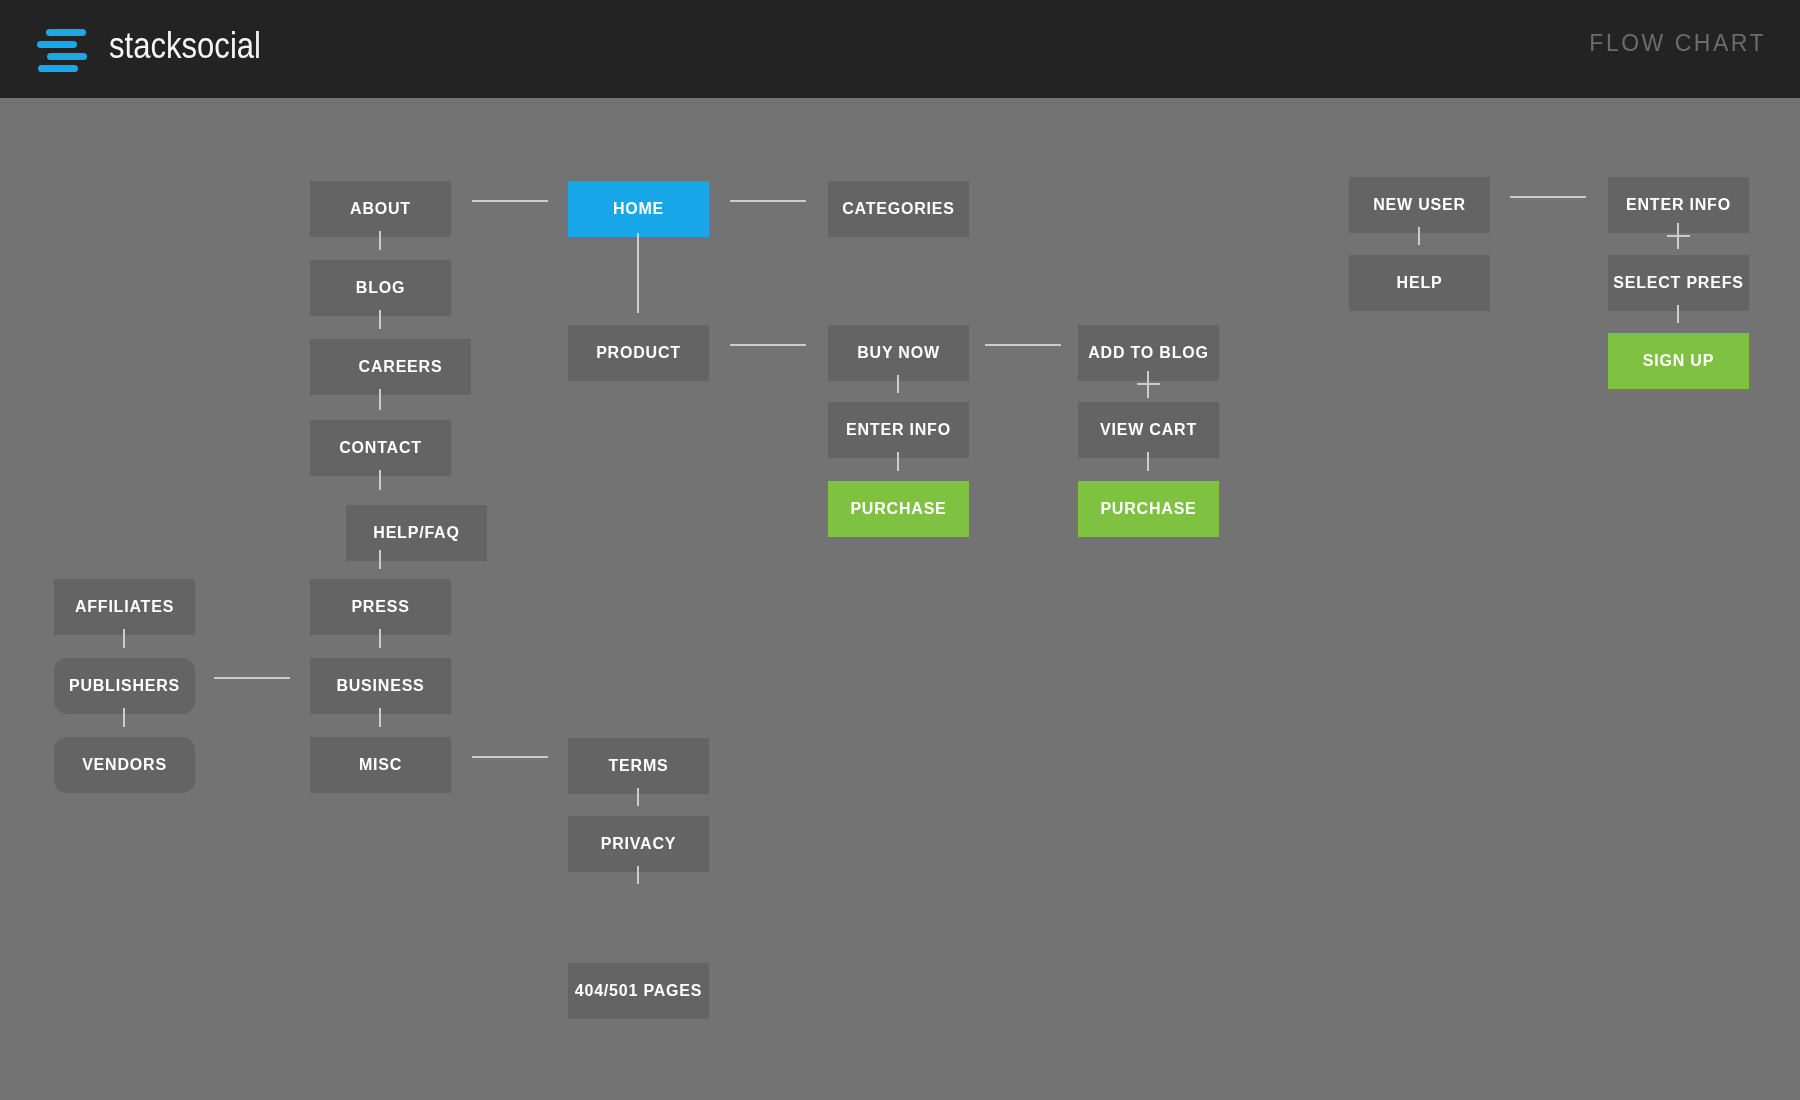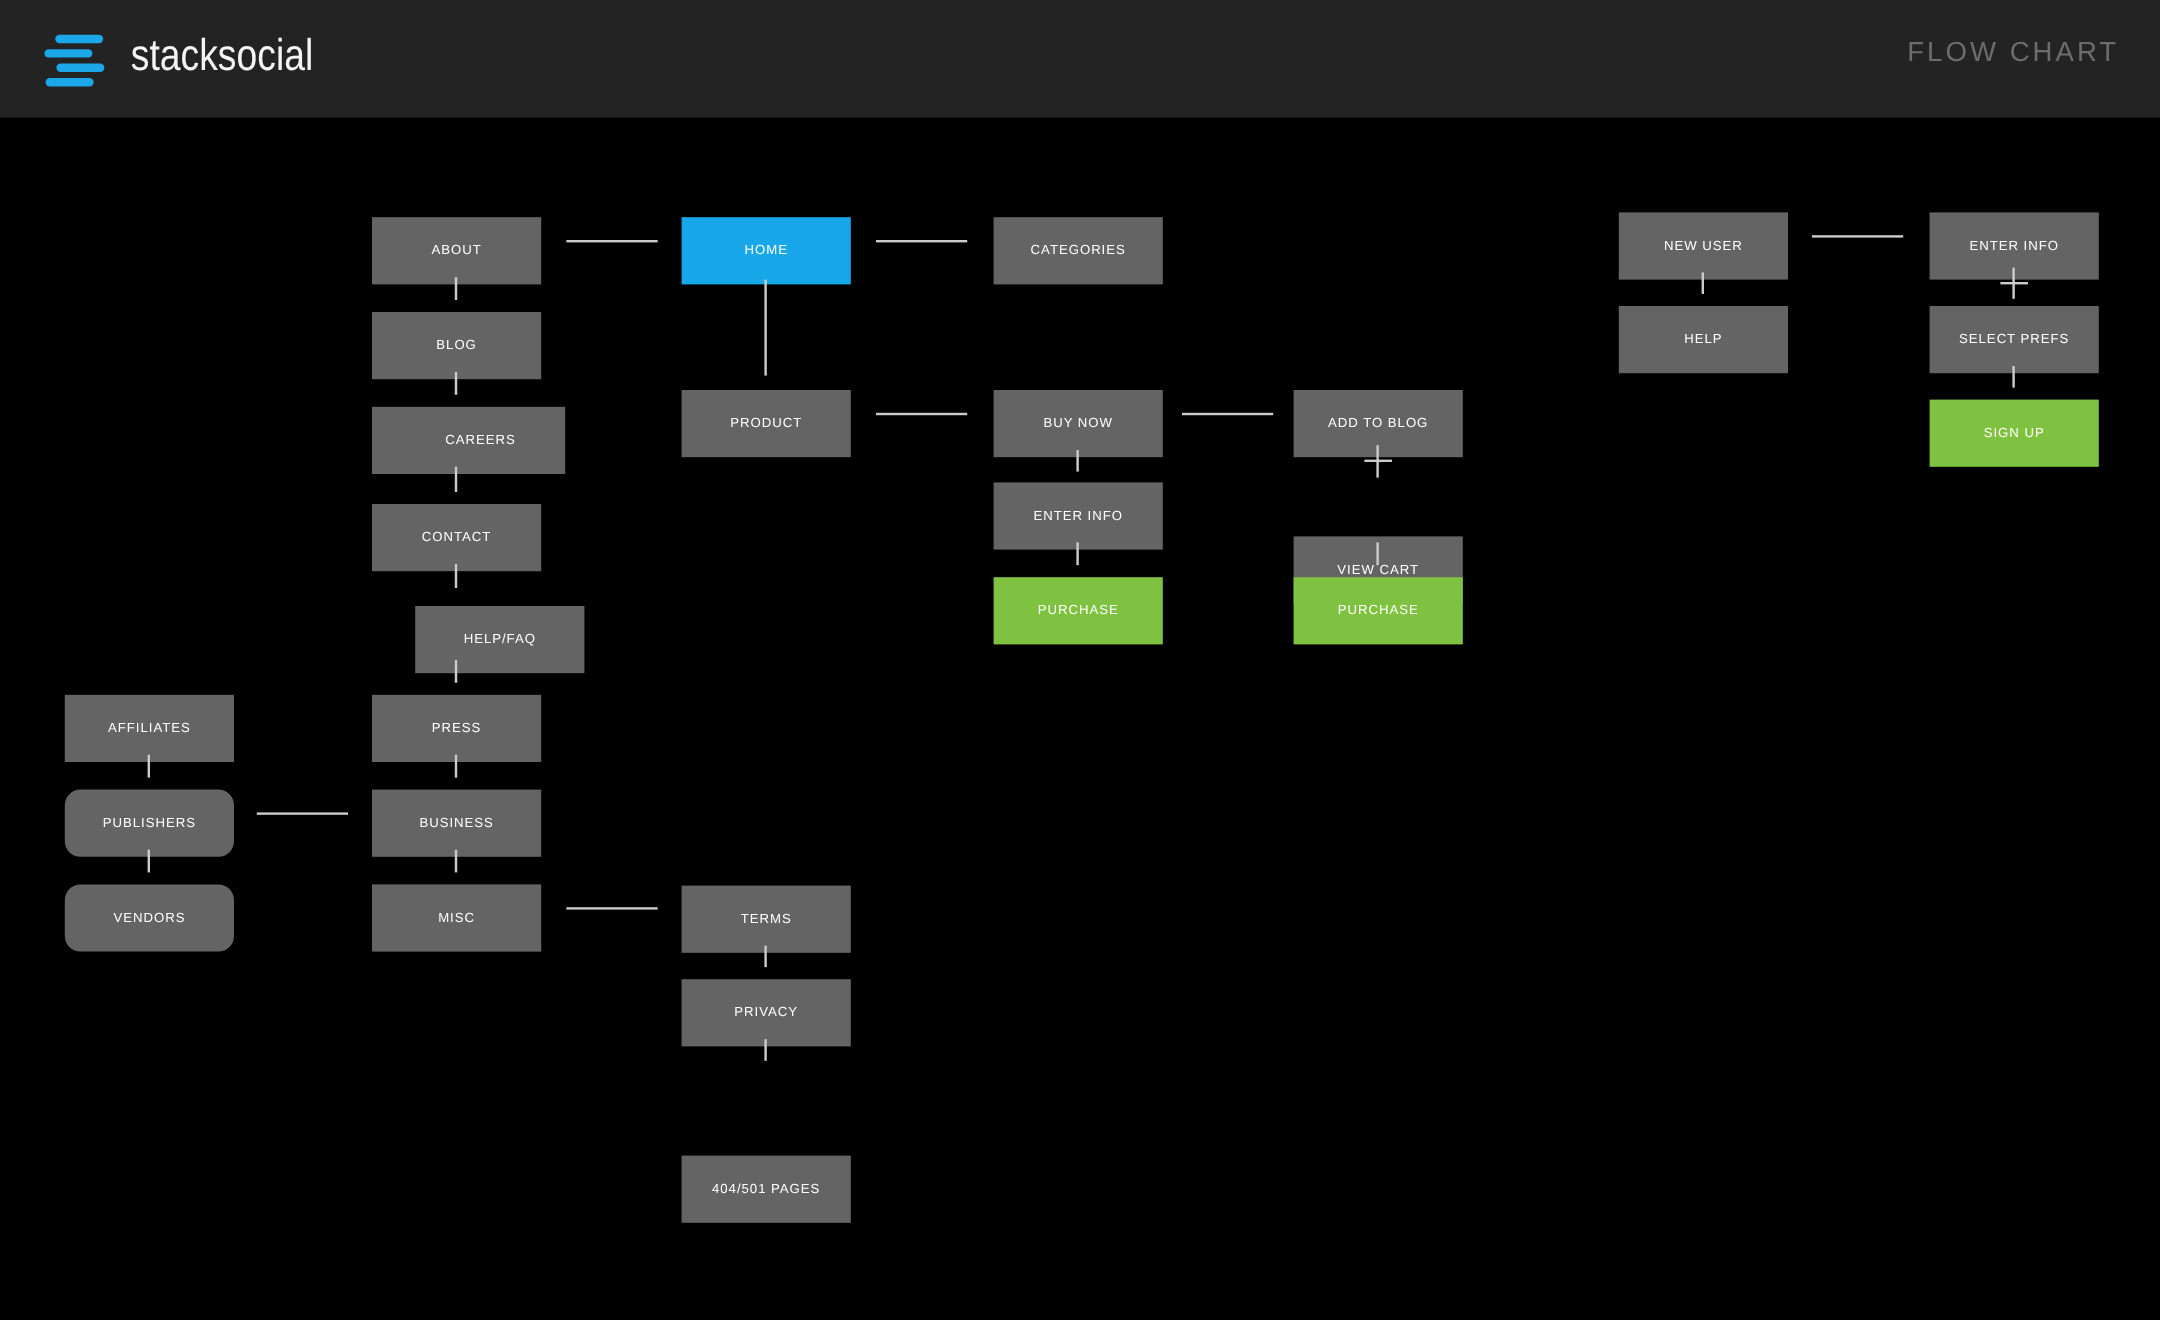--- a/index.html
+++ b/index.html
@@ -1,34 +1,34 @@
 <!DOCTYPE html>
 <html><head>
 <meta charset="utf-8">
 <style>
   html,body{margin:0;padding:0;background:#ffffff;}
   body{font-family:"Liberation Sans",sans-serif;}
-  .stage{position:relative;width:1800px;height:1100px;background:#000000;overflow:hidden;}
+  .stage{position:relative;width:1800px;height:1100px;background:#737373;overflow:hidden;}
 
   
   .header{position:absolute;left:0;top:0;width:1800px;height:98px;background:#232323;}
   .logo{position:absolute;left:0;top:0;width:270px;height:98px;cursor:pointer;}
   .logo-bar{position:absolute;width:40px;height:7px;border-radius:4px;background:#1ba7e8;}
   .lb1{left:46px;top:29px;}
   .lb2{left:37px;top:41px;}
   .lb3{left:47px;top:53px;}
   .lb4{left:38px;top:65px;}
   .brand{position:absolute;left:109px;top:25px;font-size:37px;font-weight:400;color:#f5f5f5;
          letter-spacing:0px;transform:scaleX(.84);transform-origin:0 50%;white-space:nowrap;}
   .flow-title{position:absolute;right:34px;top:30px;font-size:23px;color:#6c6c6c;
               letter-spacing:2.5px;white-space:nowrap;}
 
   
   .node{position:absolute;width:141px;height:56px;background:#646464;color:#ffffff;
-        font-size:11px;font-weight:normal;letter-spacing:.8px;display:flex;
+        font-size:16px;font-weight:bold;letter-spacing:.8px;display:flex;
         align-items:center;justify-content:center;white-space:nowrap;}
   .node.blue{background:#18a8e9;}
   .node.green{background:#7fc241;}
 
   
   .hline,.vline{position:absolute;background:#cccccc;}
   .hline{height:2px;}
   .vline{width:2px;}
 </style>
 </head>
@@ -65,21 +65,21 @@
   <div class="node" style="left:568px;top:738px;">TERMS</div>
   <div class="node" style="left:568px;top:816px;">PRIVACY</div>
   <div class="node" style="left:568px;top:920px;margin-top:43px;">404/501 PAGES</div>
 
   <div class="node" style="left:828px;top:181px;">CATEGORIES</div>
   <div class="node" style="left:828px;top:325px;">BUY NOW</div>
   <div class="node" style="left:828px;top:402px;">ENTER INFO</div>
   <div class="node green" style="left:828px;top:481px;">PURCHASE</div>
 
   <div class="node" style="left:1078px;top:325px;">ADD TO BLOG</div>
-  <div class="node" style="left:1078px;top:402px;margin-top:45px;">VIEW CART</div>
+  <div class="node" style="left:1078px;top:402px;">VIEW CART</div>
   <div class="node green" style="left:1078px;top:481px;">PURCHASE</div>
 
   <div class="node" style="left:1349px;top:177px;">NEW USER</div>
   <div class="node" style="left:1349px;top:255px;">HELP</div>
 
   <div class="node" style="left:1608px;top:177px;">ENTER INFO</div>
   <div class="node" style="left:1608px;top:255px;">SELECT PREFS</div>
   <div class="node green" style="left:1608px;top:333px;">SIGN UP</div>
 
   <div class="hline" style="left:472px;top:200px;width:76px;"></div>

